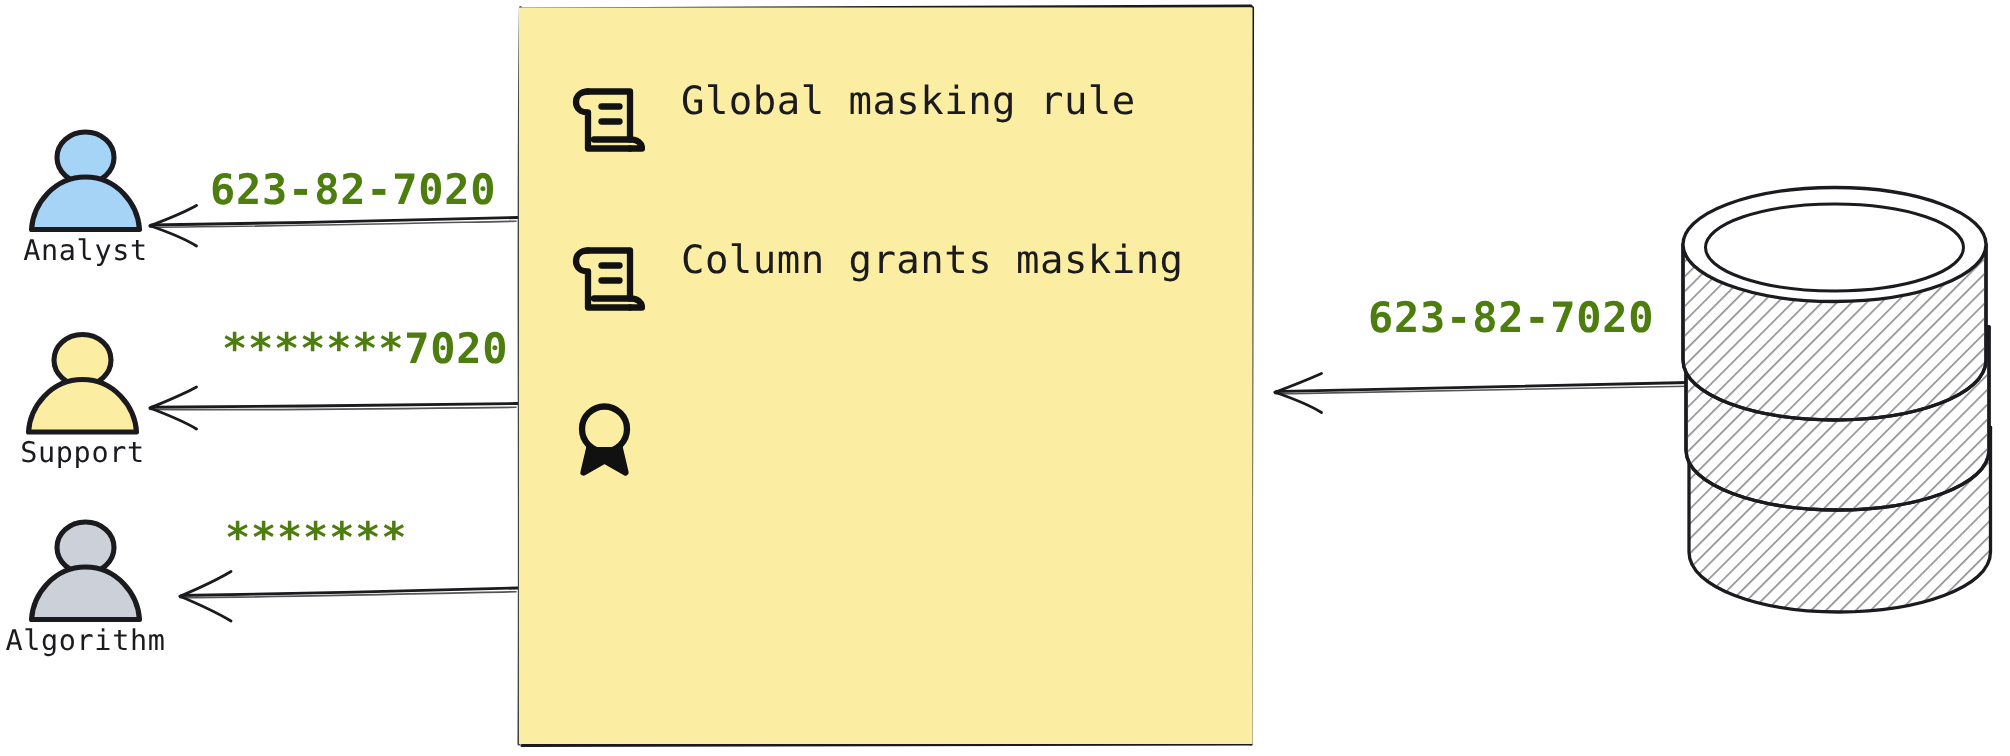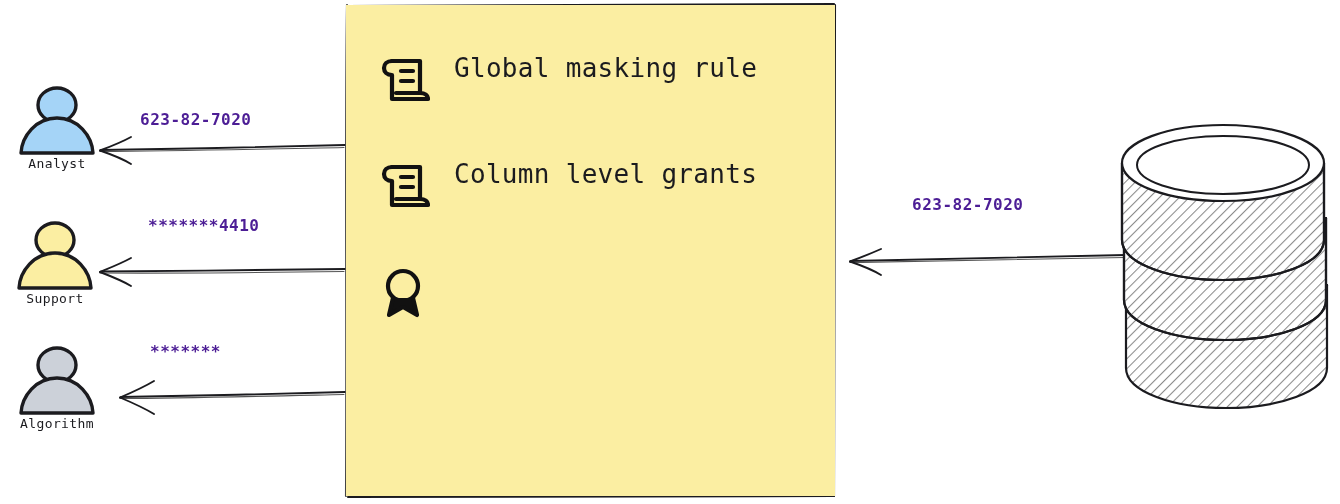--- a/index.html
+++ b/index.html
@@ -33,38 +33,38 @@
     text-align: center;
   }
   .actor-figure {
     width: 90px;
     height: 80px;
     margin: 0 auto;
     display: block;
   }
   .actor-label {
     font-family: "DejaVu Sans Mono", monospace;
-    font-size: 13px;
+    font-size: 19px;
     letter-spacing: 0.4px;
     color: #1b1b1f;
     margin-top: -4px;
     white-space: nowrap;
   }
   #actor-analyst   { left: 2px;  top: 80px; }
   #actor-support   { left: 0;  top: 215px; }
   #actor-developer { left: 2px;  top: 340px; }
 
   
   .flow-label {
     position: absolute;
     font-family: "DejaVu Sans Mono", monospace;
-    font-size: 16px;
+    font-size: 28px;
     font-weight: bold;
     letter-spacing: 0.5px;
-    color: #4c1d95;
+    color: #4d7c0f;
     white-space: nowrap;
   }
   #flow-label-analyst   { left: 140px; top: 110px; }
   #flow-label-support   { left: 148px; top: 216px; }
   #flow-label-developer { left: 150px; top: 342px; }
   #flow-label-source    { left: 912px; top: 195px; }
 
   
   #policy-box {
     position: absolute;
@@ -190,21 +190,21 @@
 
   <div class="actor" id="actor-developer">
     <svg class="actor-figure" viewBox="0 0 90 80">
       <path d="M45,8 C 56,8 64,16 64,25 C 64,34 56,42 45,42 C 34,42 26,34 26,25 C 26,16 34,8 45,8 Z" fill="#ccd1d9" stroke="#1b1b1f" stroke-width="3.4" stroke-linejoin="round"></path>
       <path d="M45,38 C 66,38 80,56 81,73 L 9,73 C 10,56 24,38 45,38 Z" fill="#ccd1d9" stroke="#1b1b1f" stroke-width="3.4" stroke-linejoin="round"></path>
     </svg>
     <div class="actor-label">Algorithm</div>
   </div>
 
   <div class="flow-label" id="flow-label-analyst">623-82-7020</div>
-  <div class="flow-label" id="flow-label-support">*******4410</div>
+  <div class="flow-label" id="flow-label-support">*******7020</div>
   <div class="flow-label" id="flow-label-developer">*******</div>
   <div class="flow-label" id="flow-label-source">623-82-7020</div>
 
   <div id="policy-box">
     <div id="policy-list">
 
       <div class="policy-item">
         <svg class="policy-icon" viewBox="0 0 54 54" fill="none" stroke="#111111" stroke-width="4.2" stroke-linecap="round" stroke-linejoin="round">
           <path d="M16,8 L44,8 L44,40 L20,40"></path>
           <path d="M16,8 C 11,8 8,11 8,15 C 8,19 11,22 16,22 L16,46 L44,46"></path>
@@ -216,21 +216,21 @@
       </div>
 
       <div class="policy-item">
         <svg class="policy-icon" viewBox="0 0 54 54" fill="none" stroke="#111111" stroke-width="4.2" stroke-linecap="round" stroke-linejoin="round">
           <path d="M16,8 L44,8 L44,40 L20,40"></path>
           <path d="M16,8 C 11,8 8,11 8,15 C 8,19 11,22 16,22 L16,46 L44,46"></path>
           <path d="M44,40 C 49,40 52,42.5 52,46 L 44,46"></path>
           <line x1="25" y1="18" x2="37" y2="18"></line>
           <line x1="25" y1="28" x2="37" y2="28"></line>
         </svg>
-        <div class="policy-text">Column level grants</div>
+        <div class="policy-text">Column grants masking</div>
       </div>
 
 
       <div class="policy-item">
         <svg class="policy-icon" viewBox="0 0 54 54" fill="none" stroke="#111111" stroke-width="4.2" stroke-linecap="round" stroke-linejoin="round">
           <circle cx="27" cy="21" r="15"></circle>
           <path d="M17,33 L13,50 L27,42 L41,50 L37,33" fill="#111111"></path>
         </svg>
       </div>
 

